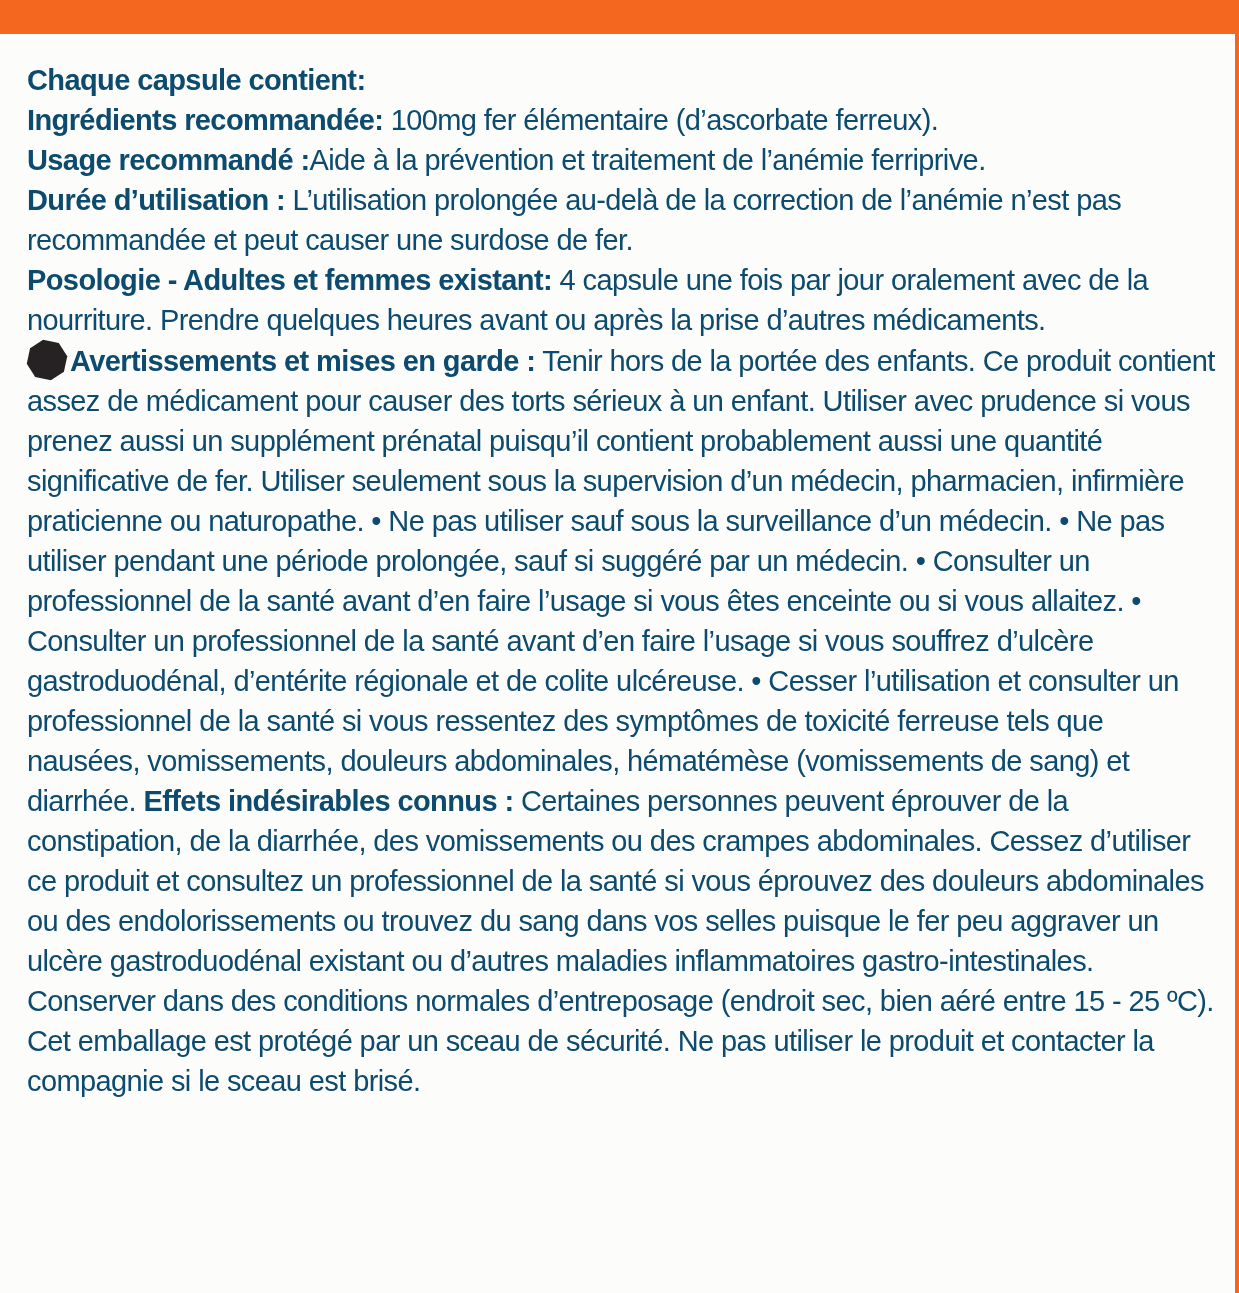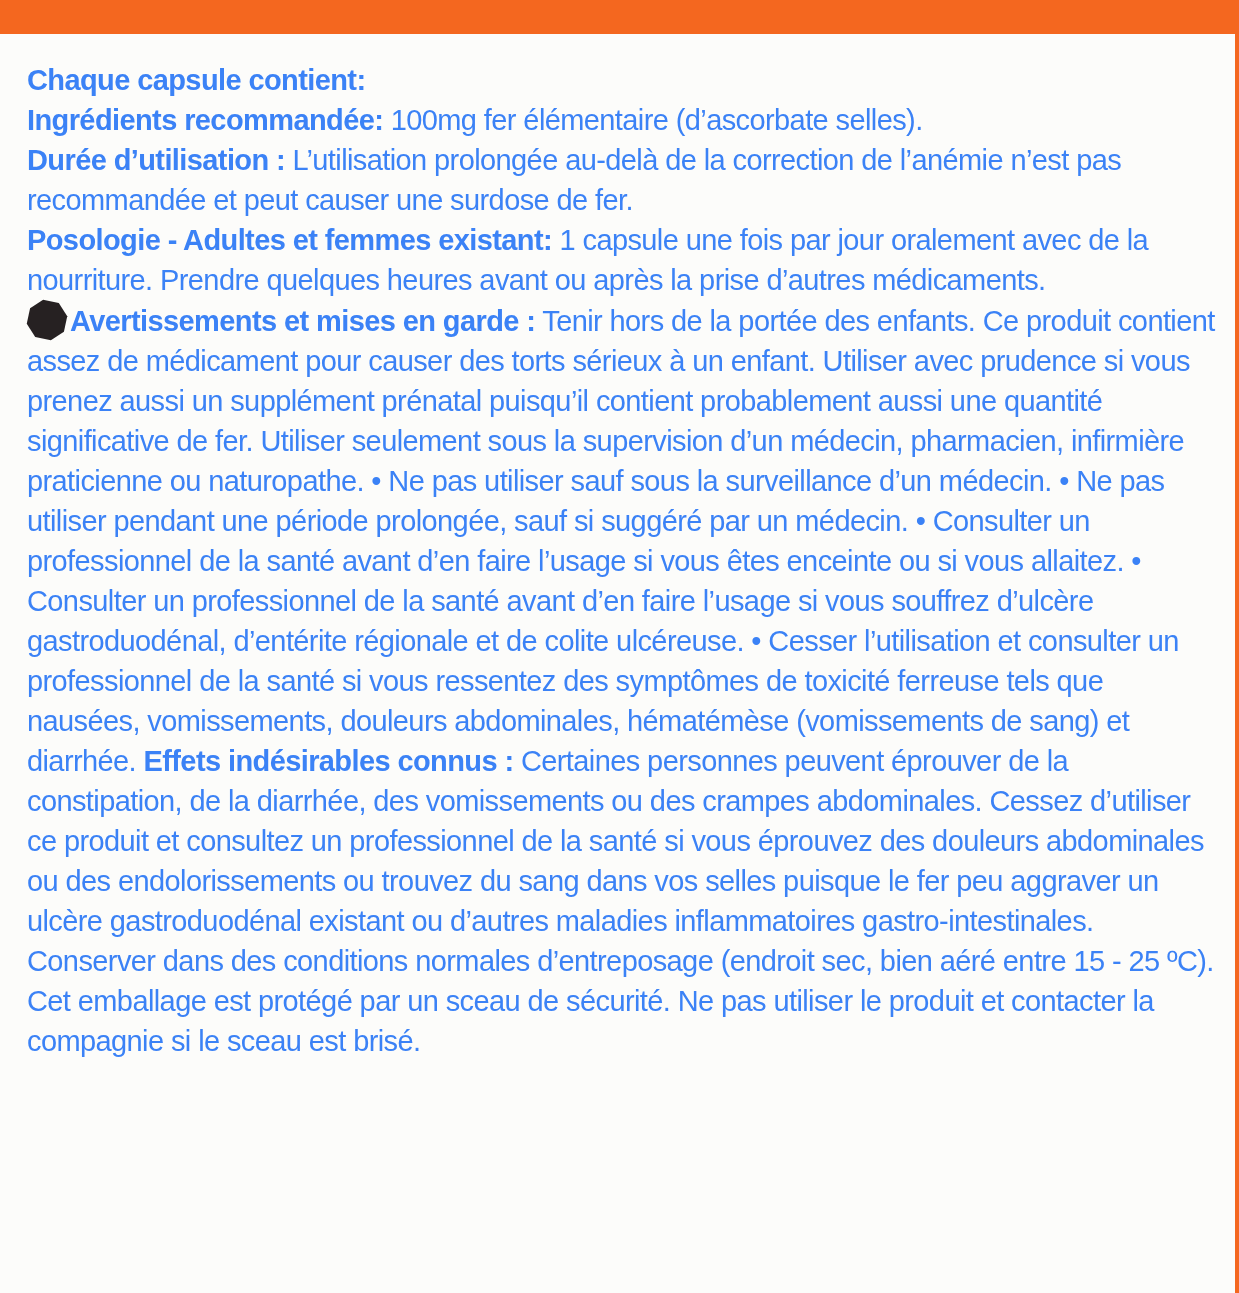--- a/index.html
+++ b/index.html
@@ -29,21 +29,21 @@
     right: 0;
     width: 4px;
     height: 100%;
     background: #f4671f;
   }
   .content {
     position: absolute;
     top: 60px;
     left: 27px;
     right: 22px;
-    color: #3b82f6;
+    color: #0c4a6e;
     font-size: 29px;
     line-height: 40px;
     letter-spacing: -0.6px;
     text-align: left;
   }
   .content p {
     margin: 0;
     padding: 0;
   }
   .content b {
@@ -68,26 +68,27 @@
 
 <div class="page">
 
   <div class="top-bar"></div>
   <div class="right-strip"></div>
 
   <div class="content">
 
     <p><b>Chaque capsule contient:</b></p>
 
-    <p><b>Ingrédients recommandée:</b><span> 100mg fer élémentaire (d’ascorbate selles).</span></p>
+    <p><b>Ingrédients recommandée:</b><span> 100mg fer élémentaire (d’ascorbate ferreux).</span></p>
 
 
+    <p><b>Usage recommandé :</b><span>Aide à la prévention et traitement de l’anémie ferriprive.</span></p>
 
     <p><b>Durée d’utilisation :</b><span> L’utilisation prolongée au-delà de la correction de l’anémie n’est pas recommandée et peut causer une surdose de fer.</span></p>
 
-    <p><b>Posologie - Adultes et femmes existant:</b><span> 1 capsule une fois par jour oralement avec de la nourriture. Prendre quelques heures avant ou après la prise d’autres médicaments.</span></p>
+    <p><b>Posologie - Adultes et femmes existant:</b><span> 4 capsule une fois par jour oralement avec de la nourriture. Prendre quelques heures avant ou après la prise d’autres médicaments.</span></p>
 
     <p><span class="oct-icon"><svg viewBox="0 0 40 40" xmlns="http://www.w3.org/2000/svg">
             <polygon points="12,1 28,1 39,12 39,28 28,39 12,39 1,28 1,12" fill="#262122"></polygon>
           </svg></span><b>Avertissements et mises en garde :</b><span> Tenir hors de la portée des enfants. Ce produit contient assez de médicament pour causer des torts sérieux à un enfant. Utiliser avec prudence si vous prenez aussi un supplément prénatal puisqu’il contient probablement aussi une quantité significative de fer.  Utiliser seulement sous la supervision d’un médecin, pharmacien, infirmière praticienne ou naturopathe. • Ne pas utiliser sauf sous la surveillance d’un médecin. • Ne pas utiliser pendant une période prolongée, sauf si suggéré par un médecin. • Consulter un professionnel de la santé avant d’en faire l’usage si vous êtes enceinte ou si vous allaitez. • Consulter un professionnel de la santé avant d’en faire l’usage si vous souffrez d’ulcère gastroduodénal, d’entérite régionale et de colite ulcéreuse. • Cesser l’utilisation et consulter un professionnel de la santé si vous ressentez des symptômes de toxicité ferreuse tels que nausées, vomissements, douleurs abdominales, hématémèse (vomissements de sang) et diarrhée. </span><b>Effets indésirables connus :</b><span> Certaines personnes peuvent éprouver de la constipation, de la diarrhée, des vomissements ou des crampes abdominales. Cessez d’utiliser ce produit et consultez un professionnel de la santé si vous éprouvez des douleurs abdominales ou des endolorissements ou trouvez du sang dans vos selles puisque le fer peu aggraver un ulcère gastroduodénal existant ou d’autres maladies inflammatoires gastro-intestinales. Conserver dans des conditions normales d’entreposage (endroit sec, bien aéré entre 15 - 25 ºC). Cet emballage est protégé par un sceau de sécurité. Ne pas utiliser le produit et contacter la compagnie si le sceau est brisé.</span></p>
 
   </div>
 </div>
 
 </body></html>

